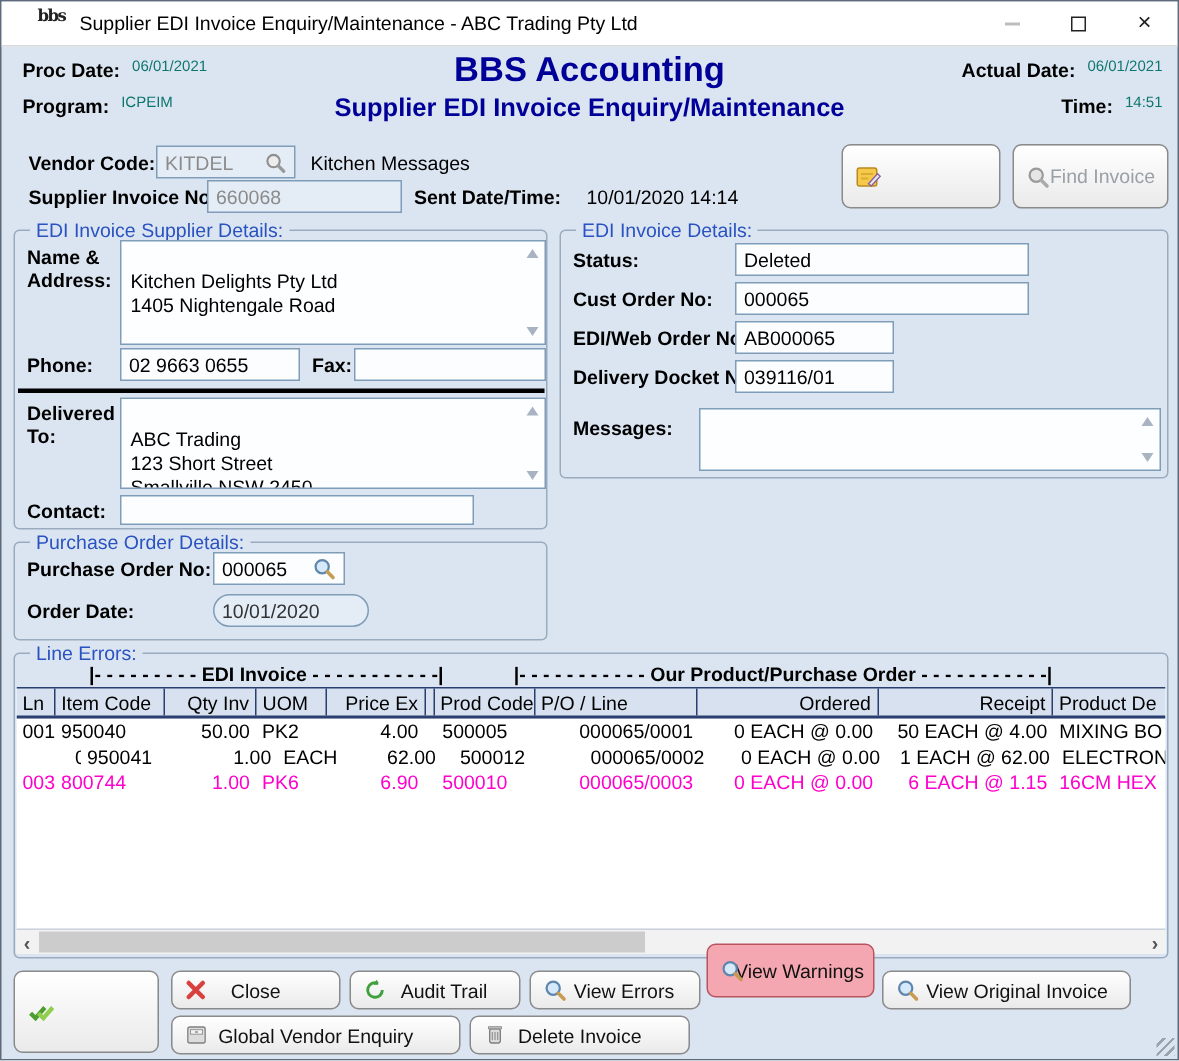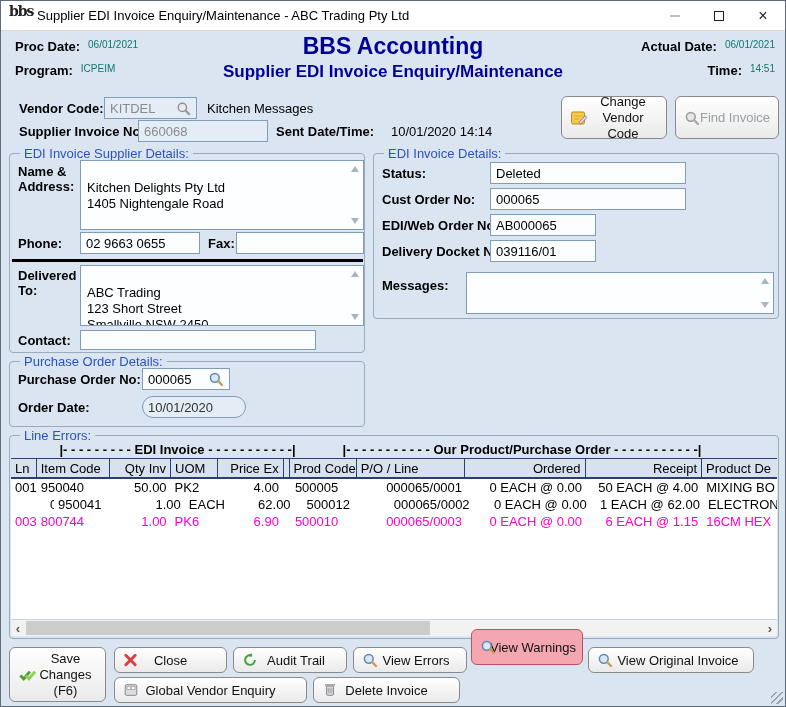--- a/index.html
+++ b/index.html
@@ -1,21 +1,21 @@
 <!DOCTYPE html>
 <html><head>
 <meta charset="utf-8">
 <style>
   * { margin:0; padding:0; box-sizing:border-box; }
   body { background:#fff; font-family:"Liberation Sans", sans-serif; }
   .window { position:relative; width:786px; height:707px; background:#dbe5f1; border:1px solid #5f6b7a; overflow:hidden; }
 
   
   .titlebar { position:absolute; top:0; left:0; width:100%; height:30px; background:#ffffff; border-bottom:1px solid #d8d8d8; display:flex; align-items:center; }
-  .appicon { width:20px; height:18px; margin-left:8px; font-family:"DejaVu Serif", serif; font-weight:bold; font-size:14px; line-height:8px; color:#222; letter-spacing:-1px; }
+  .appicon { width:20px; height:18px; margin-left:24px; font-family:"DejaVu Serif", serif; font-weight:bold; font-size:11px; line-height:8px; color:#222; letter-spacing:-1px; }
   .titletext { margin-left:8px; font-size:13px; color:#000; }
   .wincontrols { position:absolute; right:0; top:0; height:30px; display:flex; }
   .winbtn { width:44px; height:30px; display:flex; align-items:center; justify-content:center; cursor:default; }
   .glyph-min { width:10px; height:2px; background:#bdbdbd; }
   .glyph-max { width:10px; height:10px; border:1.4px solid #222; }
   .glyph-close { font-size:16px; color:#222; line-height:1; }
 
   
   .hdr-label { font-weight:bold; font-size:13px; color:#000; }
   .hdr-val { font-size:10px; color:#0f766e; }
@@ -130,21 +130,20 @@
   <span class="val" style="left:390px; top:123px;">10/01/2020 14:14</span>
 
   <div class="btn" style="left:560px; top:95px; width:106px; height:43px; line-height:16px; text-align:center;">
     <span class="bicon">
       <svg width="18" height="18" viewBox="0 0 18 18">
           <rect x="1.5" y="3" width="13" height="12" rx="1.5" fill="#f7c948" stroke="#b98a1f"></rect>
           <path d="M4 7 h8 M4 10 h5" stroke="#d9ad35" stroke-width="1.2"></path>
           <path d="M9 13.5 L15 6.8 l1.8 1.7 L10.8 15 z" fill="#e9e9e9" stroke="#8a5fa0" stroke-width="0.9"></path>
         </svg>
     </span>
-    <span class="blabel" style="width:66px; margin-left:18px;">Change Vendor Code</span>
   </div>
   <div class="btn disabled" style="left:674px; top:95px; width:104px; height:43px;">
     <span class="bicon">
       <svg width="16" height="16" viewBox="0 0 16 16">
           <circle cx="6.8" cy="6.8" r="4.4" fill="#e6e6e6" stroke="#9a9a9a" stroke-width="1.5"></circle>
           <path d="M10.2 10.2 L14 14" stroke="#ababab" stroke-width="2.4" stroke-linecap="round"></path>
         </svg>
     </span>
     <span style="margin-left:16px;">Find Invoice</span>
   </div>
@@ -296,21 +295,20 @@
     </div>
   </div>
 
   <div class="btn tall" style="left:8px; top:646px; width:97px; height:55px;">
     <span class="bicon">
       <svg width="19" height="19" viewBox="0 0 20 20">
           <path d="M2.5 10.5 l3.5 3.5 L12.5 6.5" stroke="#4d9e2e" stroke-width="3" fill="none"></path>
           <path d="M8 10.5 l3.5 3.5 L18 6.5" stroke="#8fce4e" stroke-width="3" fill="none"></path>
         </svg>
     </span>
-    <span class="blabel">Save Changes (F6)</span>
   </div>
   <div class="btn" style="left:113px; top:646px; width:113px; height:26px;">
     <span class="bicon">
       <svg width="15" height="15" viewBox="0 0 16 16">
           <path d="M3 3 L13 13 M13 3 L3 13" stroke="#d9413f" stroke-width="3.2" stroke-linecap="round"></path>
         </svg>
     </span>
     <span>Close</span>
   </div>
   <div class="btn" style="left:232px; top:646px; width:114px; height:26px;">

